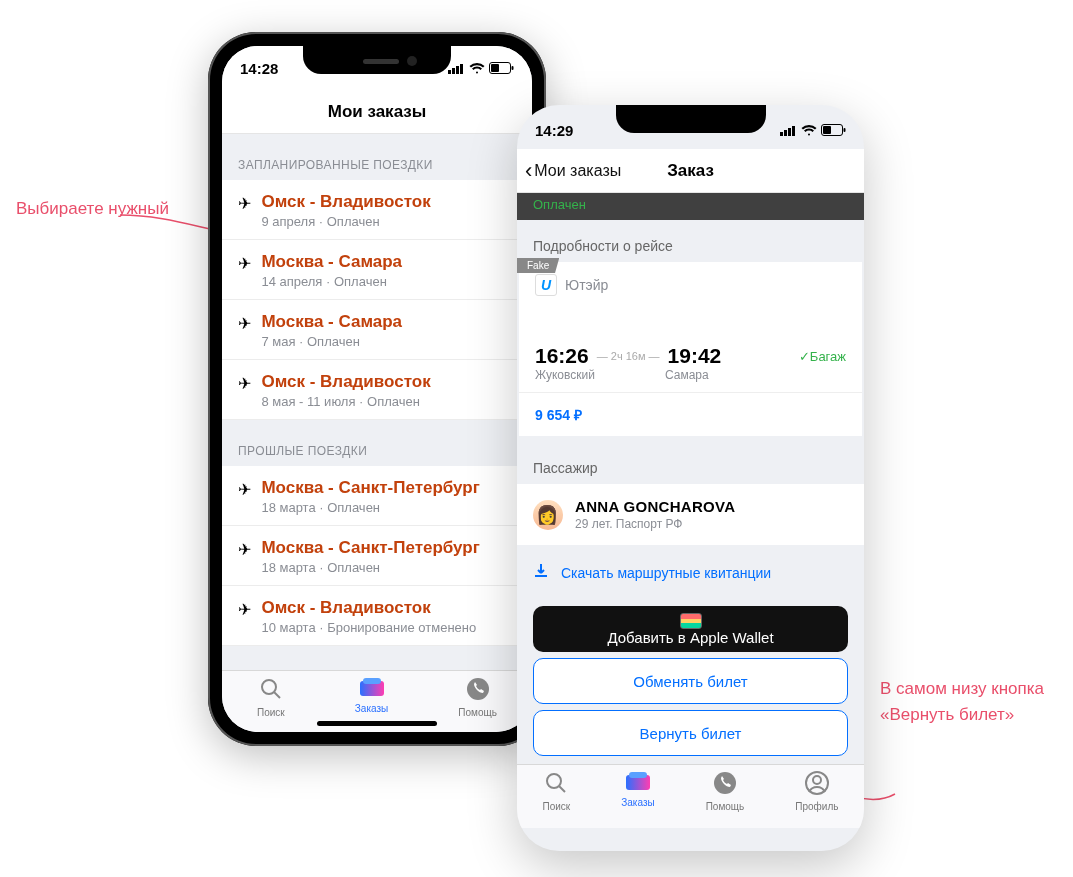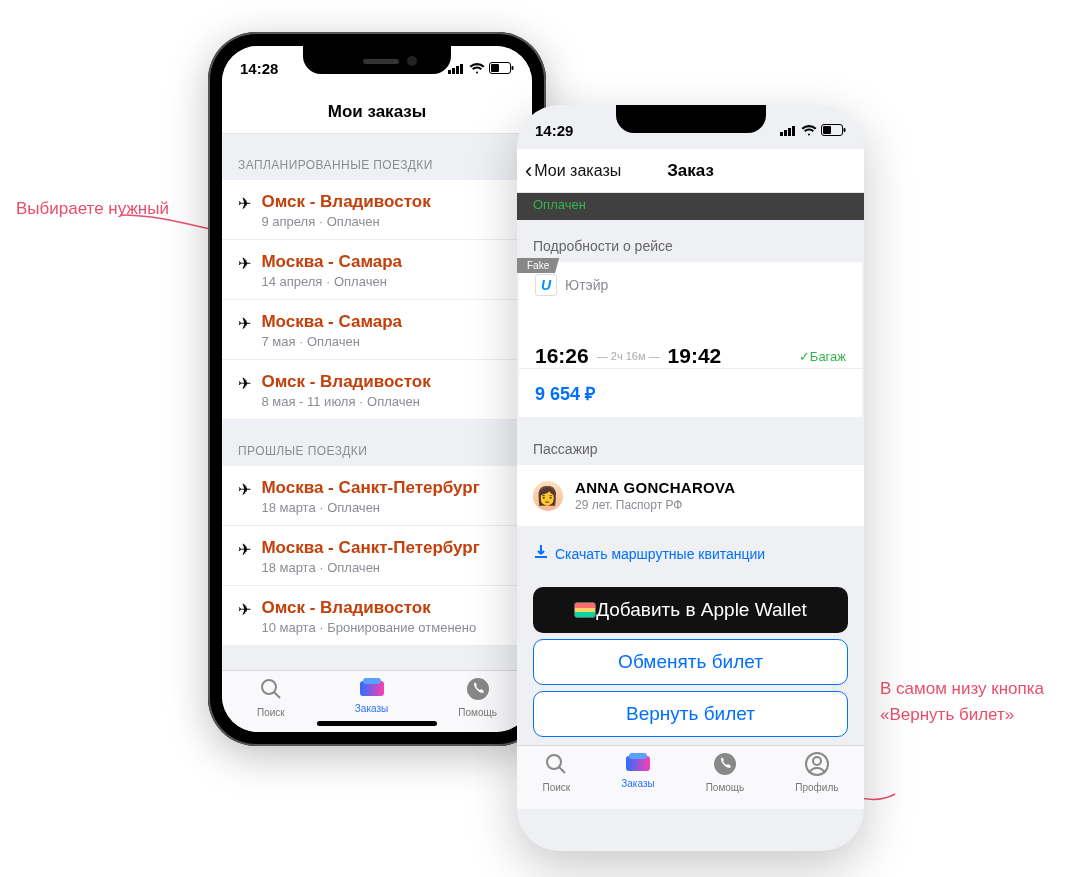--- a/index.html
+++ b/index.html
@@ -131,30 +131,30 @@
     font-size:10px; padding:2px 10px; clip-path: polygon(0 0,100% 0,90% 100%,0 100%);
   }
   .airline-row { padding:12px 16px 4px; display:flex; align-items:center; gap:8px; color:#8a8d94; font-size:14px;}
   .air-logo { width:22px; height:22px; border:1px solid #ddd; border-radius:3px;
     display:flex; align-items:center; justify-content:center; color:#0093ff; font-weight:700; font-style:italic;}
   .time-row { padding:4px 16px 0; display:flex; align-items:center;margin-top:40px; }
   .time-row .t { font-size:21px; font-weight:700; }
   .time-row .dur { color:#aaa; font-size:11px; margin:0 8px; position:relative;}
   .time-row .lug { margin-left:auto; color:#34b24b; font-size:13px;}
   .city-row { padding:0 16px 10px; display:flex; gap:70px; color:#8a8d94; font-size:12px;}
-  .price-row { padding:12px 16px; border-top:1px solid #eee; color:#036fff; font-size:18px; font-weight:700;}
+  .price-row { padding:12px 16px; border-top:1px solid #eee; color:#036fff; font-size:14px; font-weight:700;}
 
   .pass-head { padding:24px 16px 8px; color:#666; font-size:14px;}
   .pass-card { background:#fff; padding:14px 16px; display:flex; gap:12px; align-items:center;}
   .avatar { width:30px; height:30px; border-radius:50%; background:linear-gradient(#ffe0c0,#f7b892); display:flex;align-items:center;justify-content:center; font-size:18px;}
   .pname { font-size:15px; font-weight:800; letter-spacing:.3px;}
   .psub { font-size:12px; color:#8a8d94; margin-top:2px;}
 
-  .dl-row { padding:18px 16px; display:flex; gap:6px; align-items:center; color:#036fff; font-size:14px;}
-  .btn { margin:6px 16px; height:46px; border-radius:10px; display:flex; align-items:center; justify-content:center; gap:0; font-size:19px;}
+  .dl-row { padding:18px 16px; display:flex; gap:12px; align-items:center; color:#036fff; font-size:14px;}
+  .btn { margin:6px 16px; height:46px; border-radius:10px; display:flex; align-items:center; justify-content:center; gap:0; font-size:15px;flex-direction:column;}
   .btn-black { background:#111; color:#fff;}
   .btn-outline { background:#fff; border:1px solid #036fff; color:#036fff; font-weight:500;}
   .wallet-icon { width:22px; height:16px; border-radius:3px; background:linear-gradient(#ff6b6b 0 33%,#ffd166 33% 66%,#06d6a0 66% 100%); border:1px solid #666;}
 
   .tabbar2 { height:64px; margin-top:8px; background:#f9f9fb; border-top:1px solid #d8d8d8;
     display:flex; justify-content:space-around; padding-top:6px;}
   .tabbar2 .tab { font-size:10px;}
 </style>
 </head>
 <body>
@@ -333,20 +333,24 @@
     <div class="airline-row">
       <span class="air-logo">U</span>
       <span>Ютэйр</span>
     </div>
     <div class="time-row">
       <span class="t">16:26</span>
       <span class="dur">— <span>2ч 16м</span> —</span>
       <span class="t">19:42</span>
       <span class="lug">✓Багаж</span>
     </div>
+    <div class="city-row">
+      <span>Жуковский</span>
+      <span>Самара</span>
+    </div>
     <div class="price-row">9 654 ₽</div>
   </div>
 
   <div class="pass-head">Пассажир</div>
   <div class="pass-card">
     <span class="avatar">👩</span>
     <div>
       <div class="pname">ANNA GONCHAROVA</div>
       <div class="psub">29 лет. Паспорт РФ</div>
     </div>

